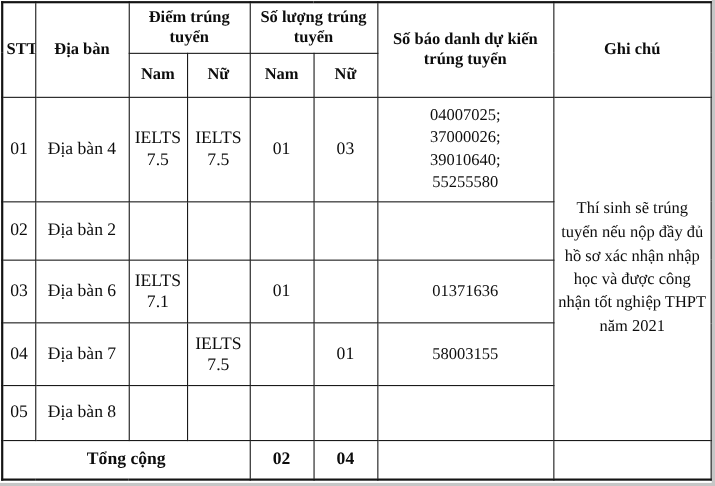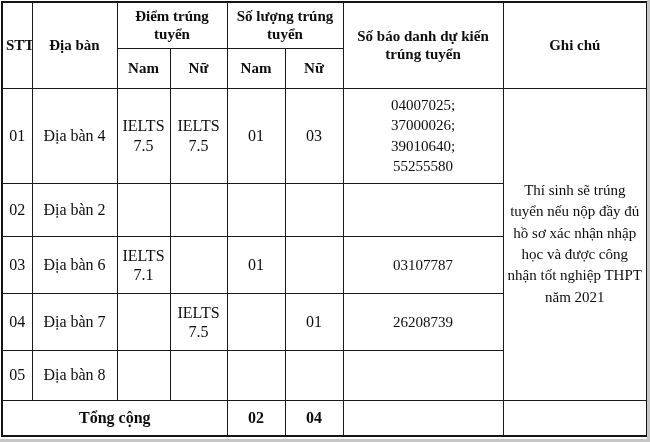--- a/index.html
+++ b/index.html
@@ -130,30 +130,30 @@
         <td class="body-cell"></td>
         <td class="sbd-cell"></td>
       </tr>
       <tr class="row3">
         <td class="body-cell">03</td>
         <td class="body-cell">Địa bàn 6</td>
         <td class="body-cell">IELTS 7.1</td>
         <td class="body-cell"></td>
         <td class="body-cell">01</td>
         <td class="body-cell"></td>
-        <td class="sbd-cell">03107787</td>
+        <td class="sbd-cell">01371636</td>
       </tr>
       <tr class="row4">
         <td class="body-cell">04</td>
         <td class="body-cell">Địa bàn 7</td>
         <td class="body-cell"></td>
         <td class="body-cell">IELTS 7.5</td>
         <td class="body-cell"></td>
         <td class="body-cell">01</td>
-        <td class="sbd-cell">26208739</td>
+        <td class="sbd-cell">58003155</td>
       </tr>
       <tr class="row5">
         <td class="body-cell">05</td>
         <td class="body-cell">Địa bàn 8</td>
         <td class="body-cell"></td>
         <td class="body-cell"></td>
         <td class="body-cell"></td>
         <td class="body-cell"></td>
         <td class="sbd-cell"></td>
       </tr>

